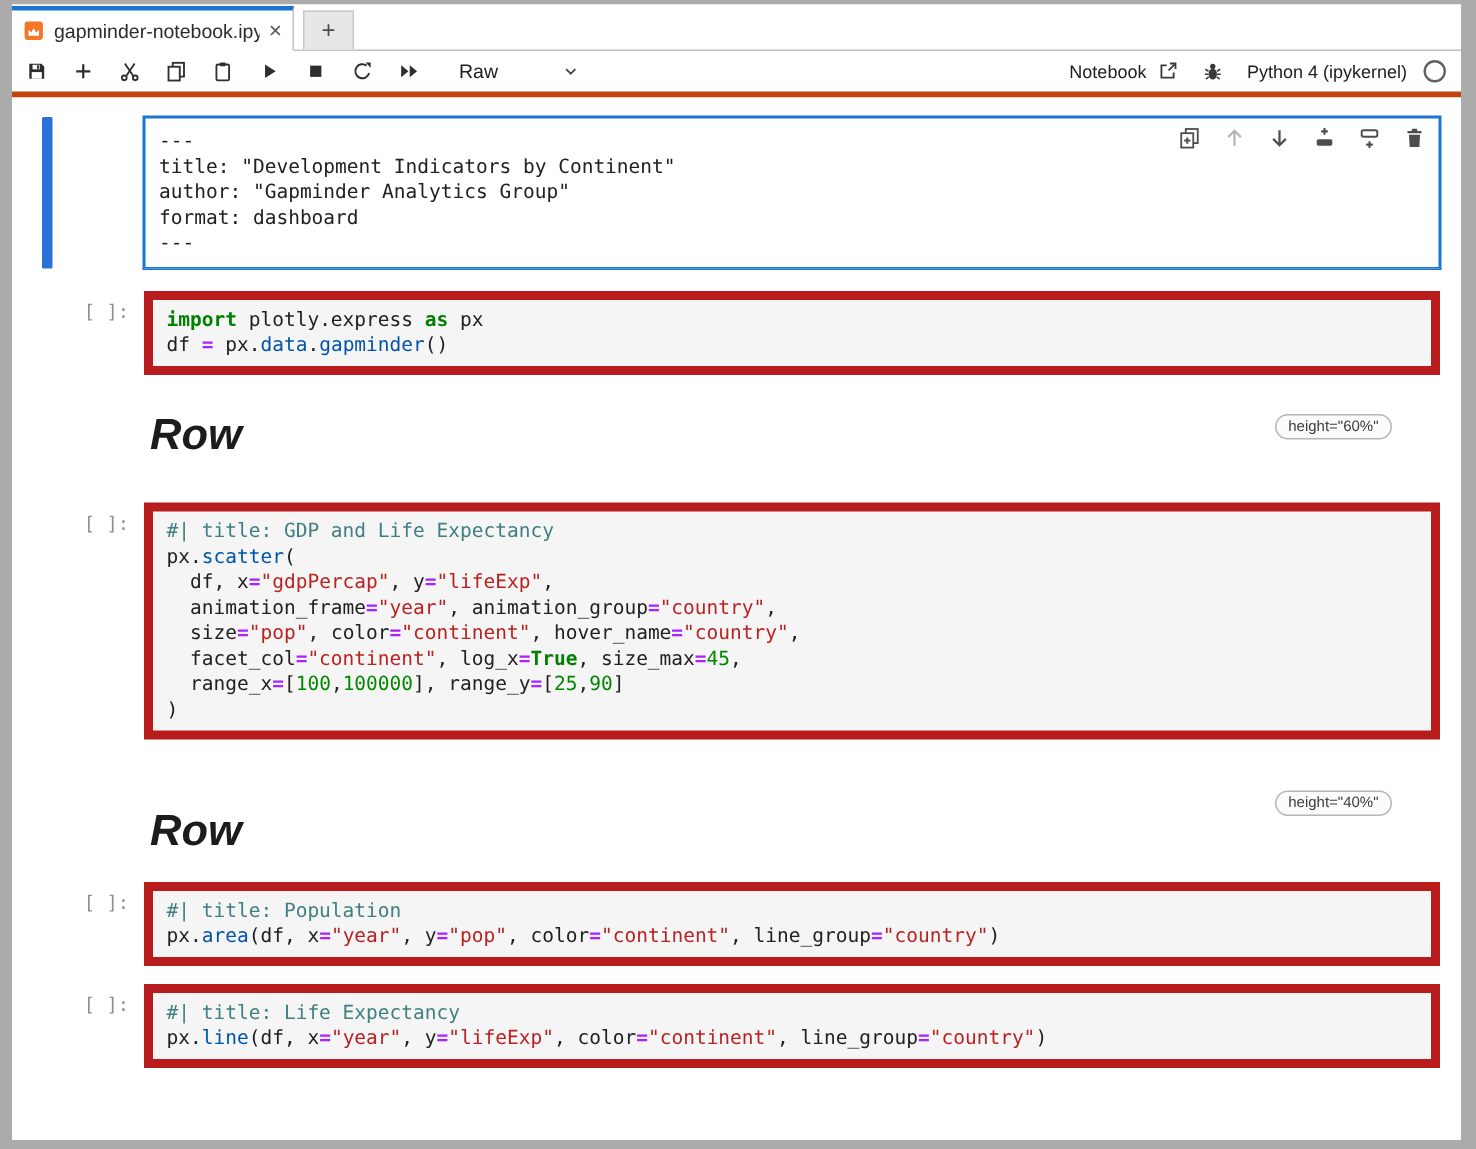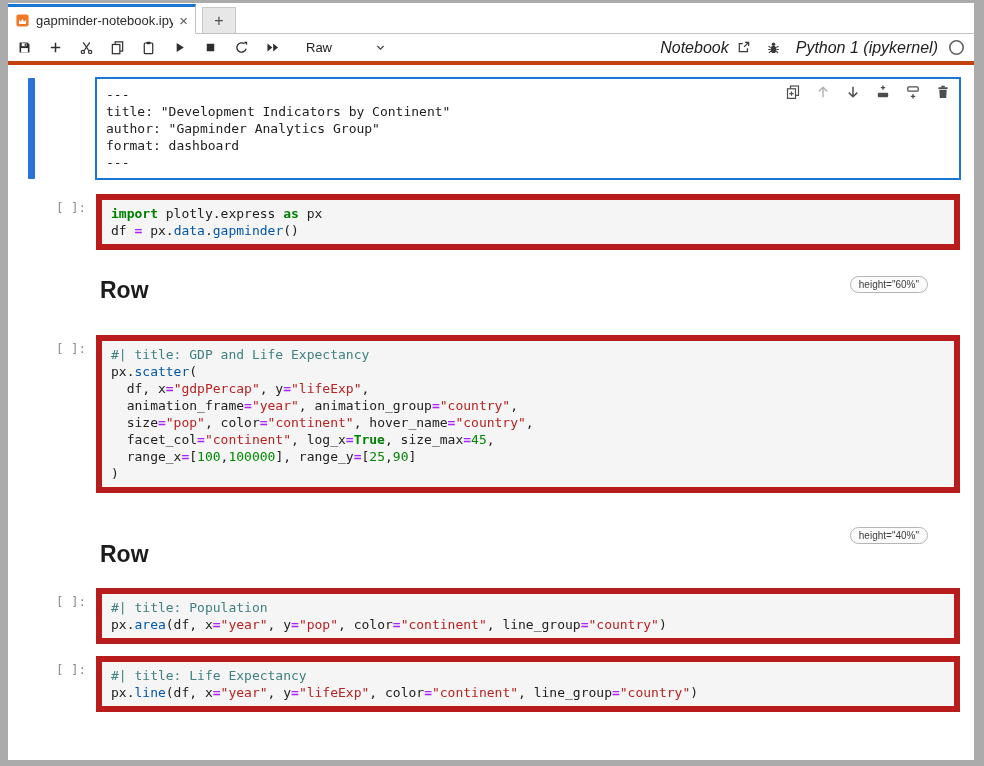--- a/index.html
+++ b/index.html
@@ -27,21 +27,21 @@
   }
   
   .toolbar{height:27px;flex:none;display:flex;align-items:center;padding:0 9px;border-bottom:4px solid #c2410c;background:#fff;}
   .tbtn{width:31px;height:24px;display:flex;align-items:center;color:#2e2e2e;cursor:pointer;flex:none;}
   .tbtn svg{width:15px;height:15px;}
   .celltype{display:flex;align-items:center;margin-left:10px;cursor:pointer;color:#212121;}
   .celltype-label{font-size:13px;}
   .celltype .chev{margin-left:42px;color:#444;display:flex;}
   .chev svg{width:13px;height:13px;}
   .toolbar-right{margin-left:auto;display:flex;align-items:center;gap:15px;color:#212121;}
-  .toolbar-right .txt{font-size:16px;white-space:nowrap;font-style:italic;}
+  .toolbar-right .txt{font-size:12px;white-space:nowrap;}
   .tr-icon{display:flex;align-items:center;color:#3a3a3a;cursor:pointer;}
   .tr-icon svg{width:15px;height:15px;}
   .kernel-group{display:flex;align-items:center;gap:10px;cursor:pointer;}
   .kstatus svg{width:17px;height:17px;display:block;}
   
   .content{flex:1;background:#fff;overflow:hidden;position:relative;}
   .cell-row{display:flex;align-items:stretch;}
   .cell-row:nth-child(1){margin-top:13px;}
   .cell-row:nth-child(2){margin-top:15px;}
   .cell-row:nth-child(3){margin-top:26px;}
@@ -66,21 +66,21 @@
   }
   .code-line{height:17px;}
   .tok-plain{color:#212121;}
   .tok-kw{color:var(--kw);font-weight:bold;}
   .tok-op{color:var(--op);font-weight:bold;}
   .tok-prop{color:var(--prop);}
   .tok-str{color:var(--str);}
   .tok-num{color:var(--num);}
   .tok-cmt{color:var(--cmt);}
   
-  .md-heading{margin:0;padding-left:4px;font-size:23px;font-weight:700;color:#1c1c1c;line-height:28px;font-family:"Liberation Sans",sans-serif;}
+  .md-heading{margin:0;padding-left:4px;font-size:29px;font-weight:700;color:#1c1c1c;line-height:28px;font-family:"Liberation Sans",sans-serif;font-style:italic;}
   .badge{
     position:absolute;right:32px;top:0;font-size:10px;color:#3c3c3c;background:#fbfbfb;
     border:1px solid #b5b5b5;border-radius:10px;padding:2px 8px;white-space:nowrap;
   }
   .cell-row:nth-child(5) .badge{top:-13px;}
   
   .cell-tools{position:absolute;top:5px;right:8px;display:flex;gap:14px;align-items:center;color:#4d4d4d;}
   .cell-tools .ctool{display:flex;cursor:pointer;}
   .cell-tools .ctool svg{width:16px;height:16px;}
   .cell-tools .ctool.disabled{color:#b5b5b5;cursor:default;}
@@ -180,21 +180,21 @@
         </span>
       </span>
       <span class="tr-icon">
         <svg viewBox="0 0 16 16">
             <circle cx="8" cy="4.6" r="1.9" fill="currentColor"></circle>
             <ellipse cx="8" cy="10" rx="3" ry="3.9" fill="currentColor"></ellipse>
             <path d="M5 8 2.7 6.6M4.9 10.2H2.4M5.1 12l-2 1.7M11 8l2.3-1.4M11.1 10.2h2.5M10.9 12l2 1.7" stroke="currentColor" stroke-width="1.1" fill="none"></path>
           </svg>
       </span>
       <span class="kernel-group">
-        <span class="txt">Python 1 (ipykernel)</span>
+        <span class="txt">Python 4 (ipykernel)</span>
         <span class="kstatus">
           <svg viewBox="0 0 16 16" fill="none">
               <circle cx="8" cy="8" r="6.3" stroke="#616161" stroke-width="1.5"></circle>
             </svg>
         </span>
       </span>
     </span>
   </div>
 
   <div class="content">

